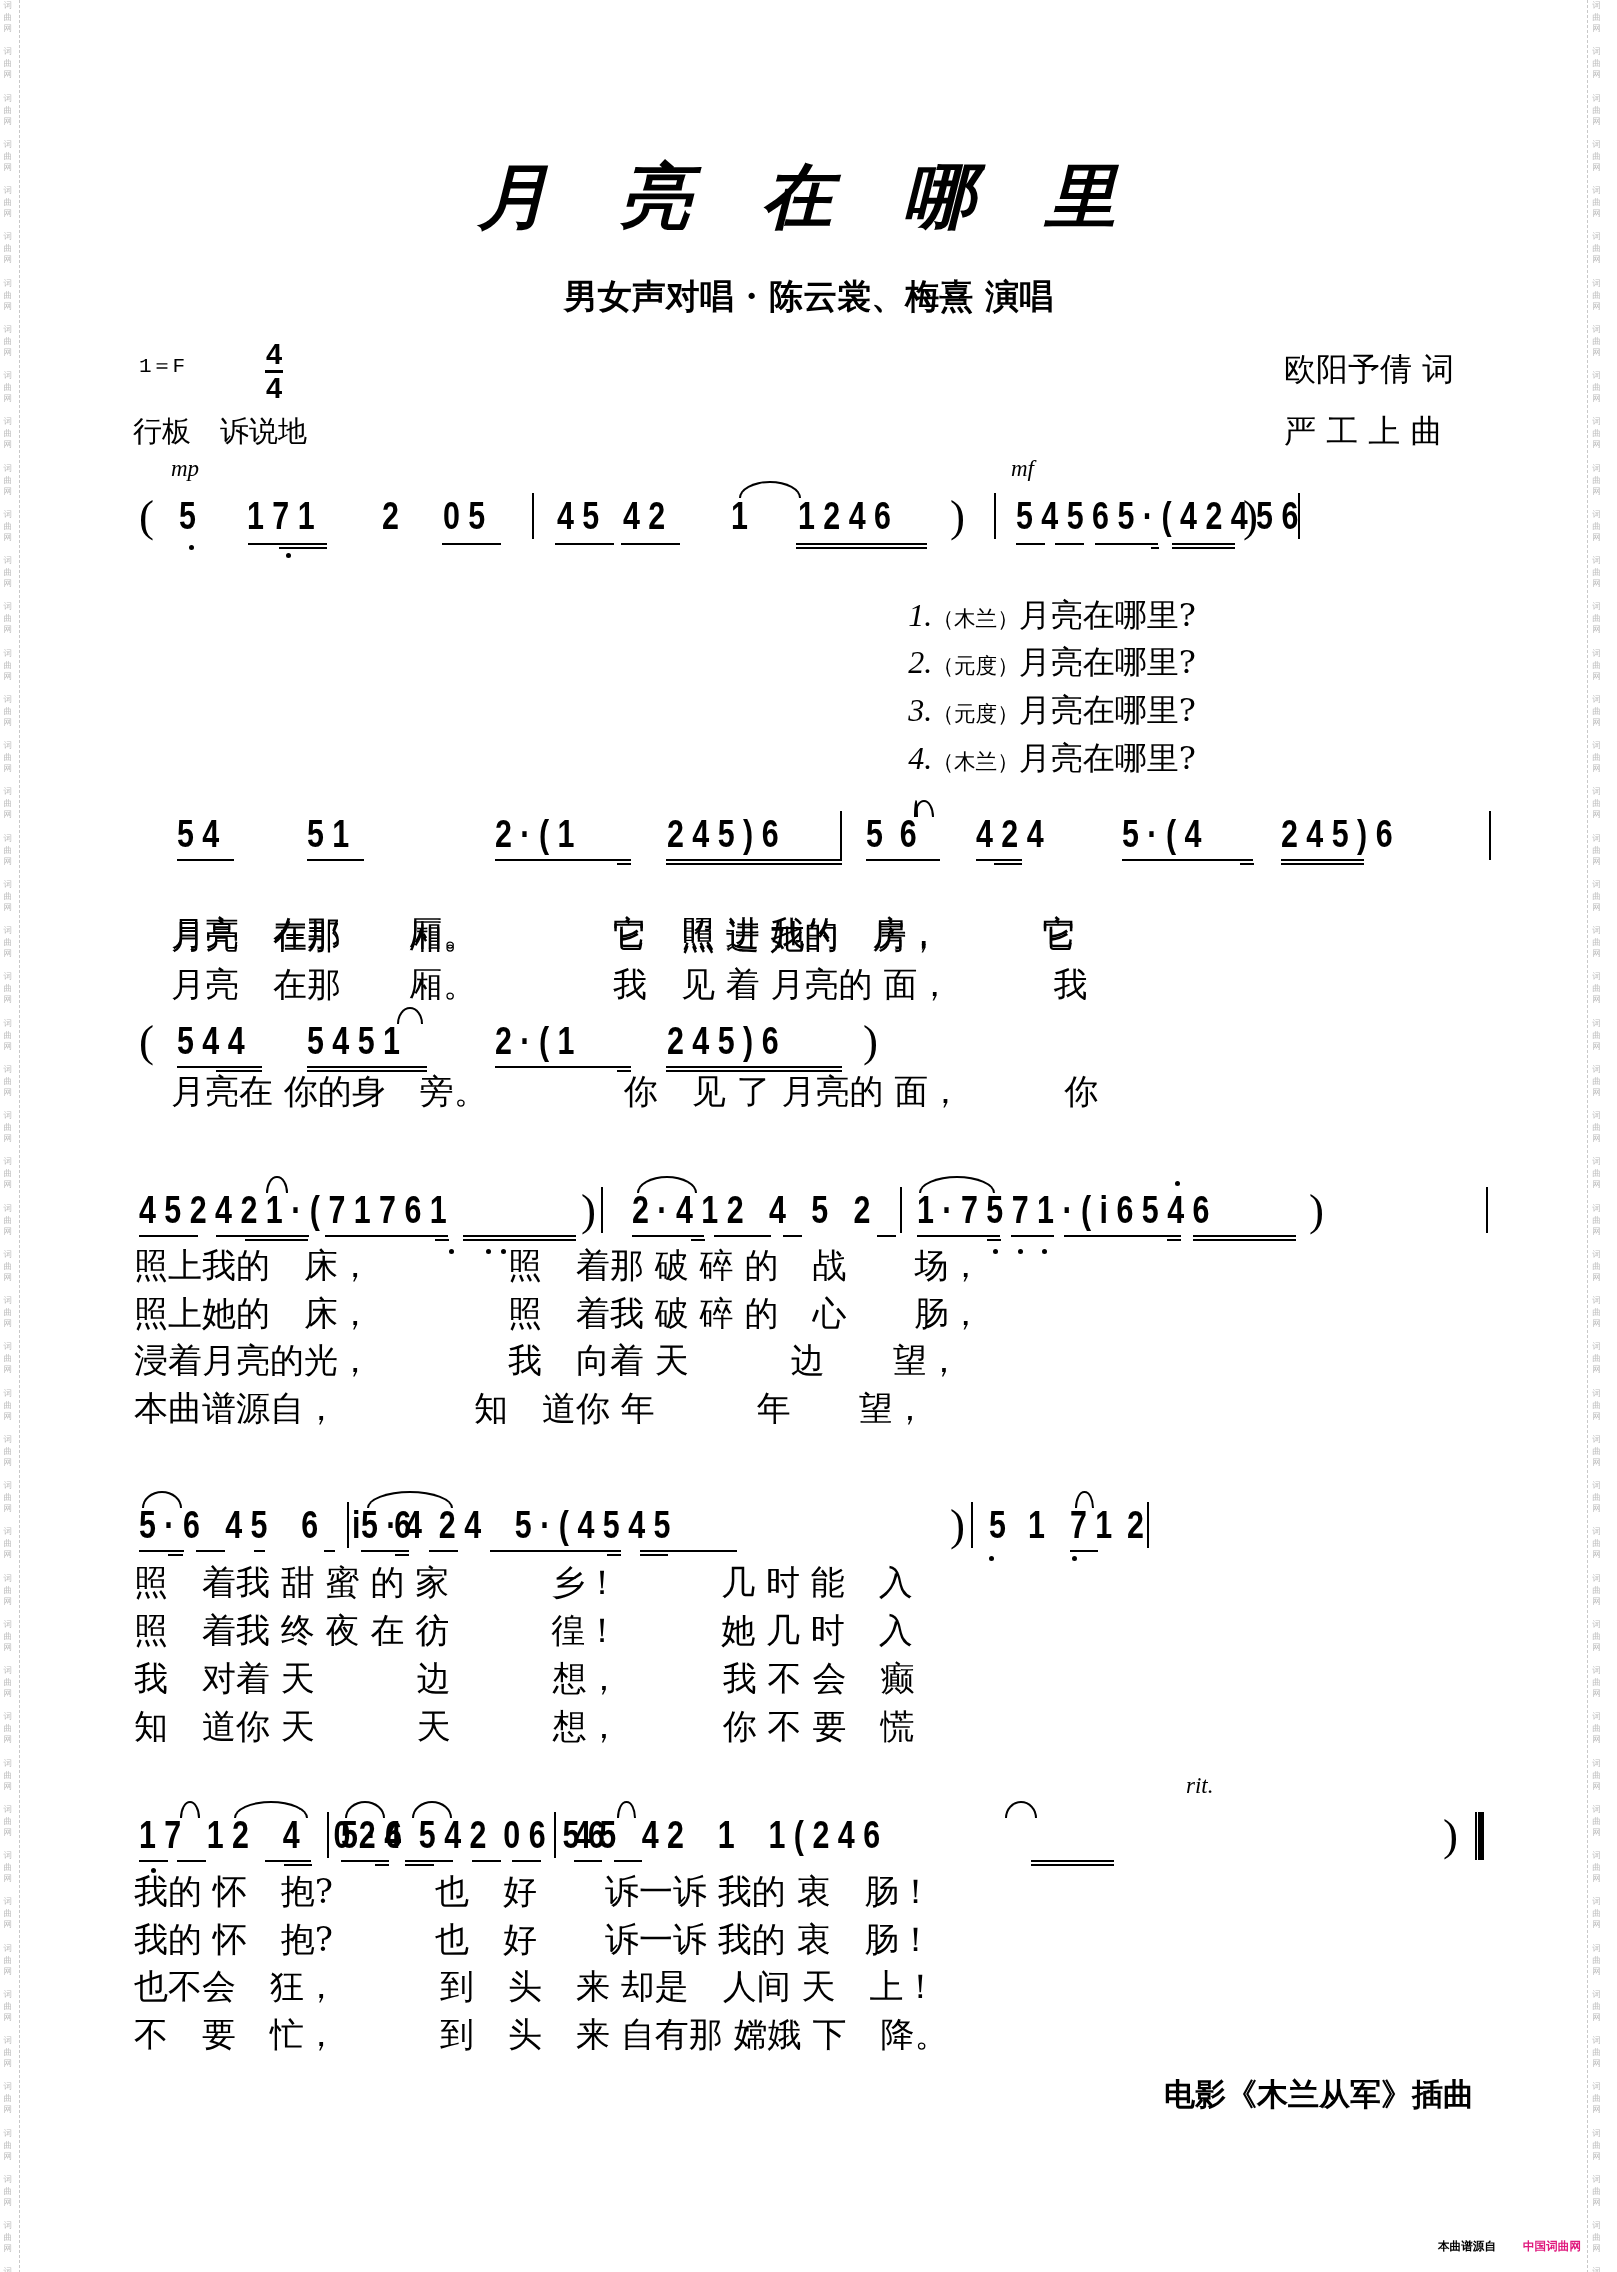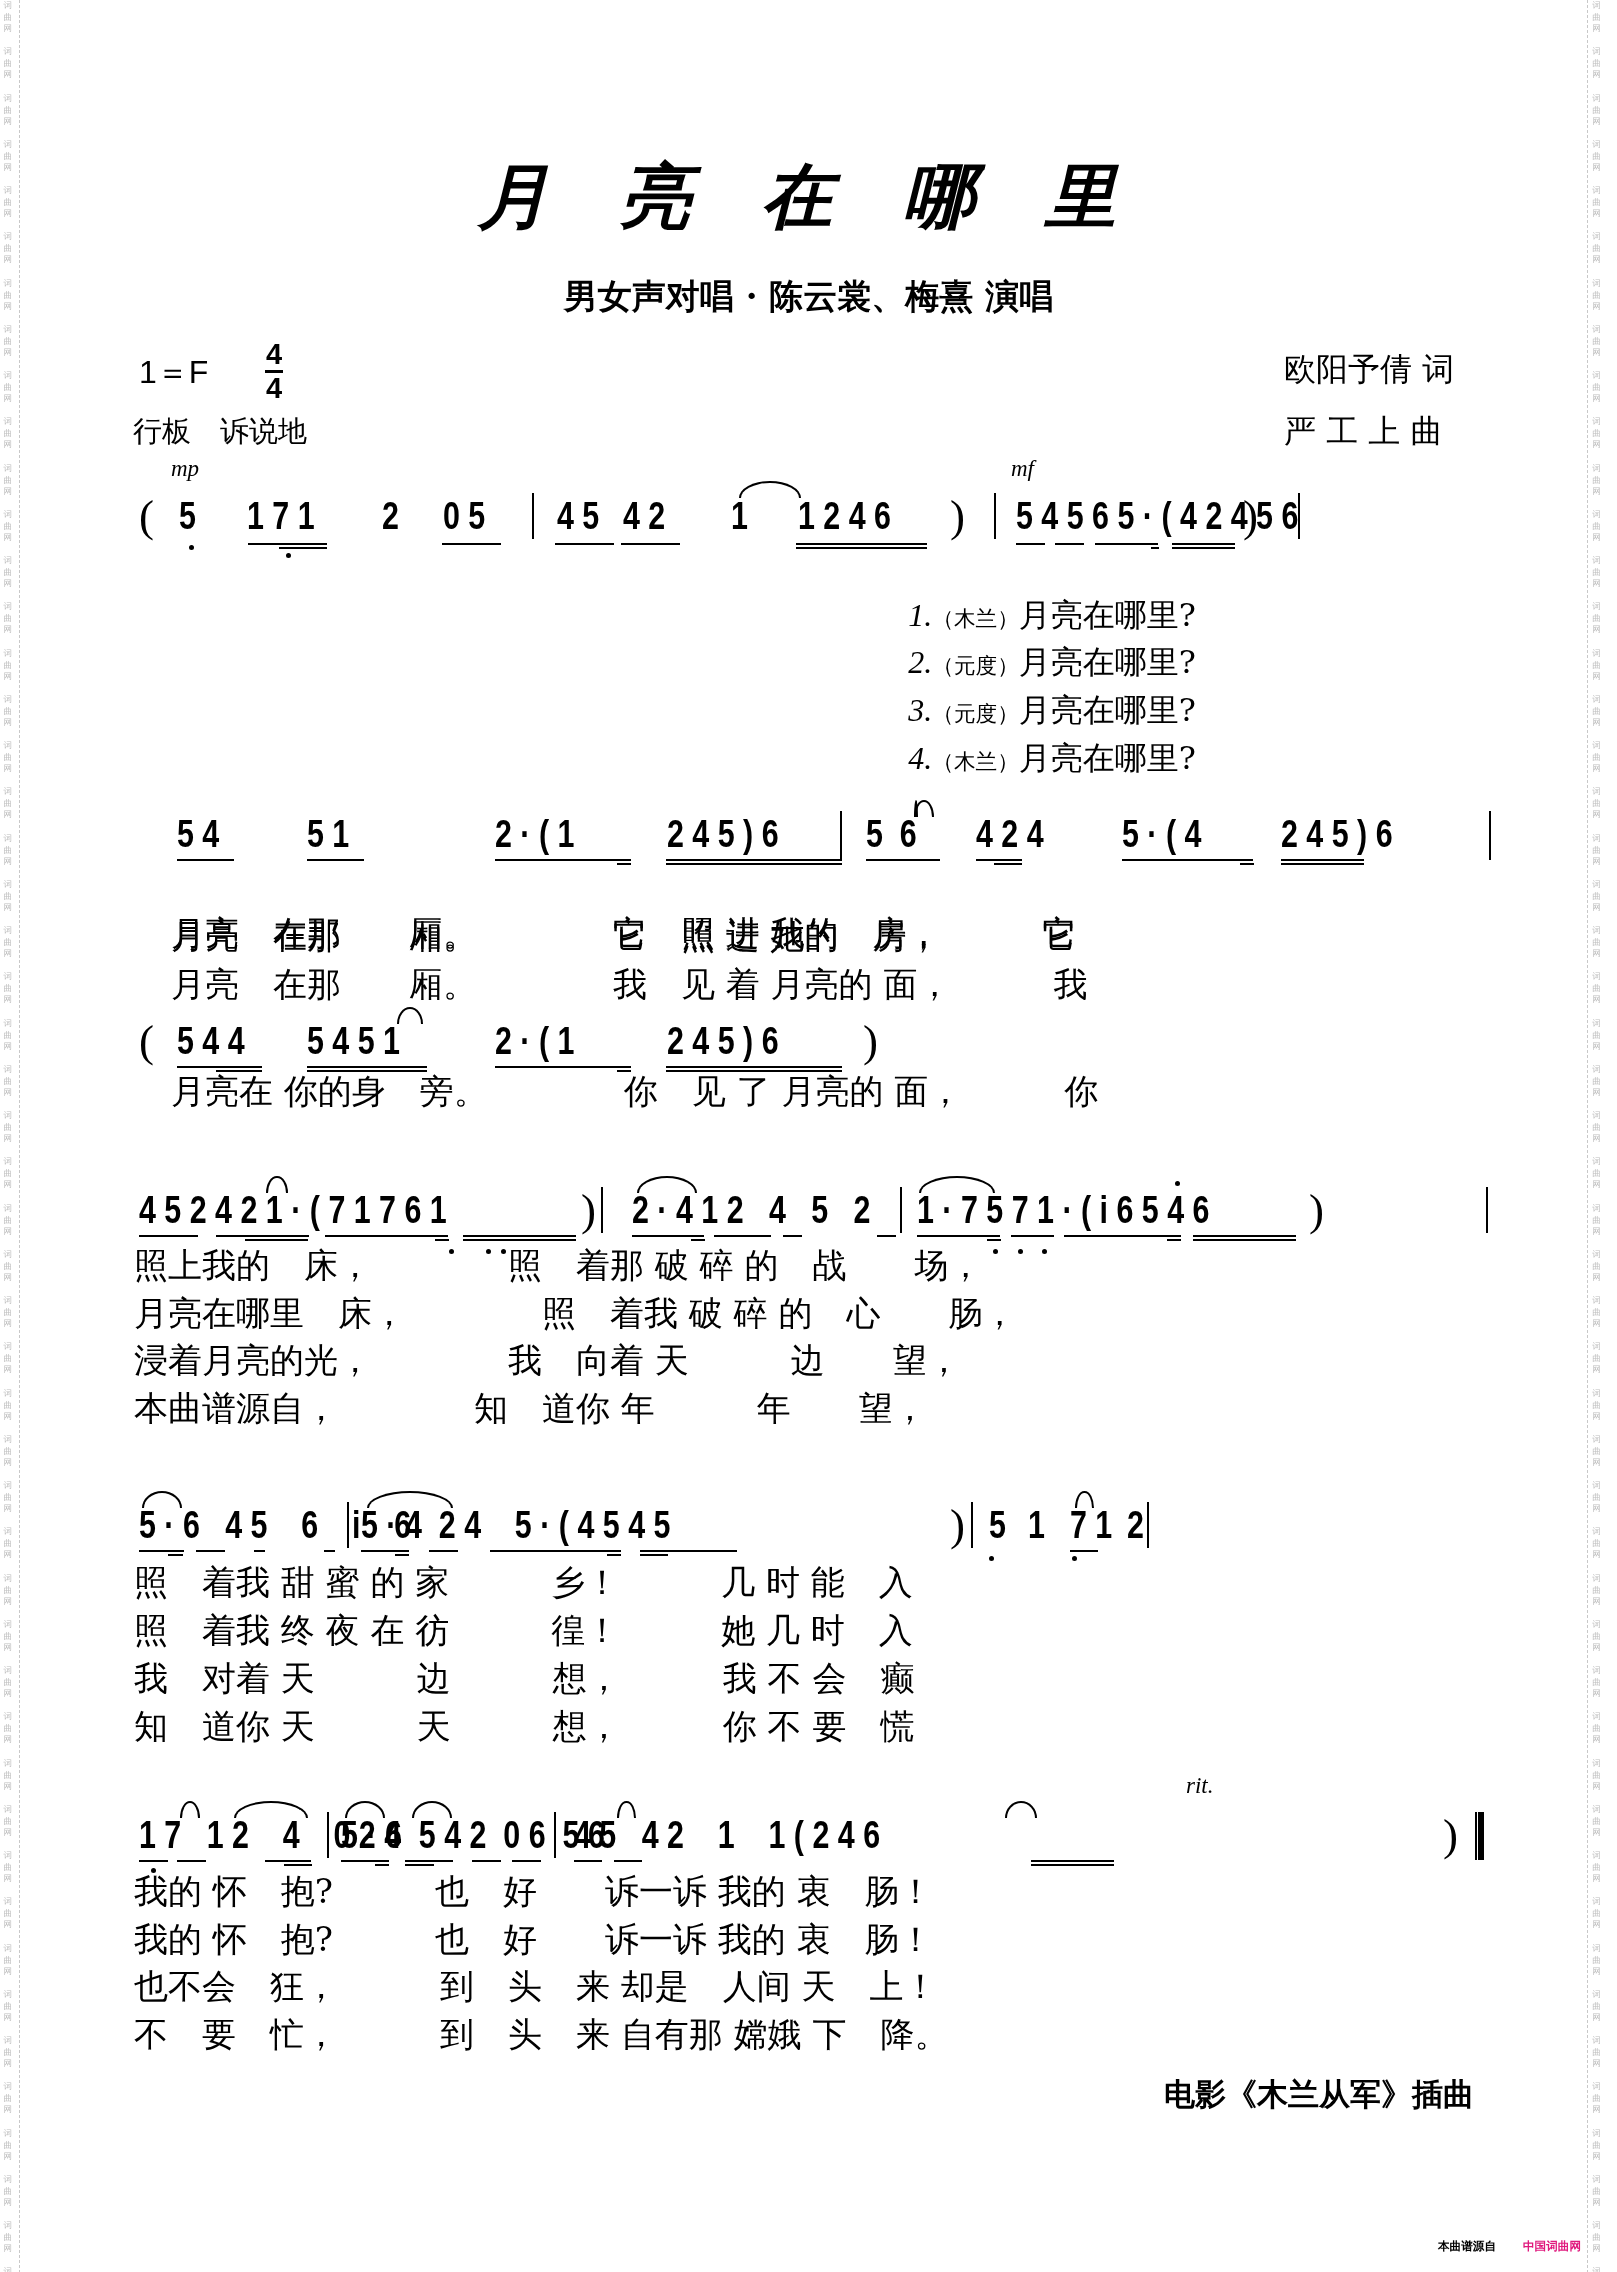--- a/index.html
+++ b/index.html
@@ -3,21 +3,21 @@
 <meta charset="utf-8">
 <style>
   html, body { margin: 0; padding: 0; background: #ffffff; }
   body { width: 1617px; height: 2273px; position: relative; overflow: hidden; color: #000; font-family: "DejaVu Serif", serif; }
   .abs { position: absolute; }
   .side { position: absolute; top: 0; height: 2273px; width: 18.5px; border-right: 1.5px dashed #c8c8c8; }
   .side.right { border-right: none; border-left: 1.5px dashed #c8c8c8; }
   .wm { position: absolute; font-family: "DejaVu Sans", sans-serif; font-size: 8.5px; color: #bdbdbd; line-height: 11.6px; width: 10.8px; text-align: center; }
   .title { left: 0; width: 1617px; top: 150px; text-align: center; font-size: 71px; font-weight: bold; letter-spacing: 23px; font-family: "DejaVu Serif", serif; font-style: italic; }
   .subtitle { left: 0; width: 1617px; top: 274px; text-align: center; font-size: 34px; font-weight: bold; font-family: "DejaVu Serif", serif; }
-  .key { left: 139px; top: 351px; font-size: 32px; font-family: Liberation Sans, sans-serif; }
+  .key { left: 139px; top: 351px; font-size: 21px; font-family: Liberation Mono, monospace; }
   .timesig { left: 261px; top: 339px; width: 26px; font-family: "Liberation Sans", sans-serif; font-weight: bold; font-size: 29px; text-align: center; line-height: 31px; }
   .timesig .bar { border-top: 3.1px solid #000; margin: 0 auto; width: 18.5px; }
   .tempo { left: 133px; top: 412px; font-size: 29px; font-family: "DejaVu Sans", sans-serif; }
   .credit { left: 1284px; font-size: 32px; font-family: "DejaVu Serif", serif; }
   .dyn { font-family: "Liberation Serif", serif; font-style: italic; font-size: 23px; }
   .row { position: absolute; left: 0; height: 46px; }
   .n { position: absolute; font-family: "Liberation Sans", sans-serif; font-weight: bold; font-size: 39px; transform: scaleX(0.78); transform-origin: left top; line-height: 46px; }
   .p { position: absolute; font-family: "Liberation Serif", serif; font-size: 45px; line-height: 46px; }
   .ul { position: absolute; height: 0; border-top: 2.3px solid #000; }
   .bl { position: absolute; width: 2.3px; background: #000; height: 46px; }
@@ -196,21 +196,21 @@
   <span class="dot" style="left:1042px; top:62px;"></span>
   <span class="ul" style="left:1064px; top:48px; width:117px;"></span>
   <span class="ul" style="left:1167px; top:52px; width:14px;"></span>
   <span class="dot" style="left:1175px; top:-6.2px;"></span>
   <span class="ul" style="left:1193px; top:48px; width:103px;"></span>
   <span class="ul" style="left:1193px; top:52px; width:103px;"></span>
   <span class="p" style="left:1309px;">)</span>
   <span class="bl" style="left:1486px;"></span>
 </div>
 <div class="lyr" style="left:134px; top:1246px;">照上我的　床，　　　　照　着那 破 碎 的　战　　场，</div>
-<div class="lyr" style="left:134px; top:1294px;">月亮在哪里　床，　　　　照　着我 破 碎 的　心　　肠，</div>
+<div class="lyr" style="left:134px; top:1294px;">照上她的　床，　　　　照　着我 破 碎 的　心　　肠，</div>
 <div class="lyr" style="left:134px; top:1341px;text-align:center;">浸着月亮的光，　　　　我　向着 天　　　边　　望，</div>
 <div class="lyr" style="left:134px; top:1389px;">本曲谱源自，　　　　知　道你 年　　　年　　望，</div>
 
 <div class="row" style="top:1502px; width:1279px;">
   <span class="n" style="left:139px;">5 · 6 &nbsp; 4 5 &nbsp;&nbsp; 6 &nbsp;&nbsp; i &nbsp;&nbsp; 6</span>
   <span class="arc" style="left:142px; top:-10.8px; width:40px;"></span>
   <span class="ul" style="left:139px; top:48px; width:45px;"></span>
   <span class="ul" style="left:168px; top:52px; width:15.4px;"></span>
   <span class="ul" style="left:196px; top:48px; width:29px;"></span>
   <span class="ul" style="left:254px; top:48px; width:10.8px;"></span>

